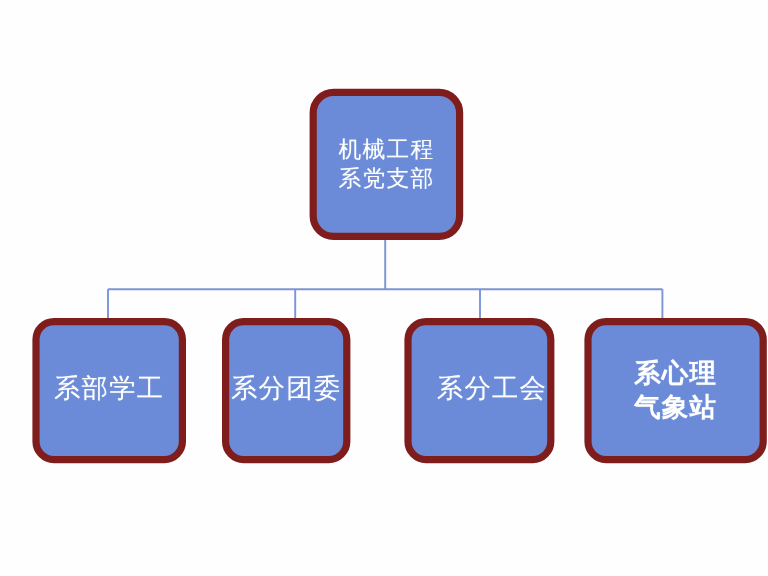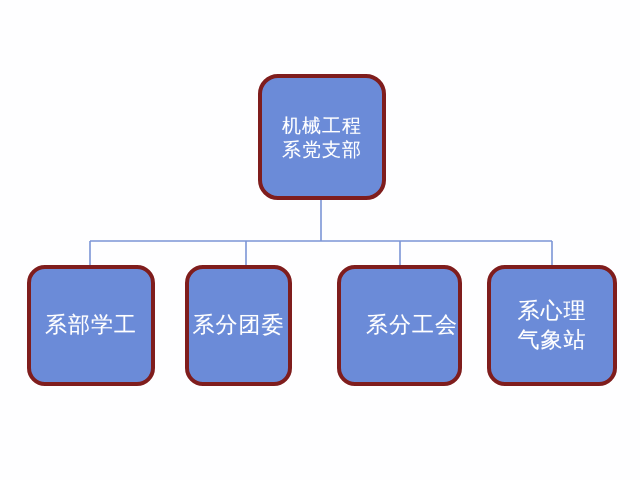--- a/index.html
+++ b/index.html
@@ -28,21 +28,21 @@
     top: 0;
     width: 640px;
     height: 480px;
   }
 
   
   .node {
     position: absolute;
     box-sizing: border-box;
     background: #6b8bd8;
-    border: 4px solid #7f1d1d;
+    border: 6px solid #7f1d1d;
     border-radius: 18px;
     display: flex;
     align-items: center;
     justify-content: center;
     text-align: center;
     color: #ffffff;
     line-height: 1.28;
     letter-spacing: 1px;
     text-shadow: 0 0 1px rgba(255,255,255,0.35);
   }
@@ -58,21 +58,21 @@
 
   .node.child {
     top: 265px;
     height: 121px;
     font-size: 22px;
   }
 
   .node.child.c1 { left: 27px;  width: 128px; }
   .node.child.c2 { left: 185px; width: 107px; }
   .node.child.c3 { left: 337px; width: 125px; justify-content: flex-end; }
-  .node.child.c4 { left: 487px; width: 130px; }
+  .node.child.c4 { left: 487px; width: 152px; font-weight: bold; }
 
   .node-label {
     display: block;
     white-space: pre-line;
     pointer-events: none;
   }
 </style>
 </head>
 <body>
 

